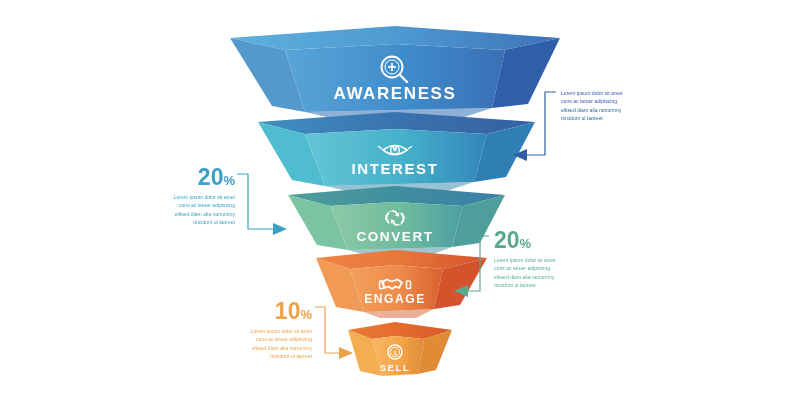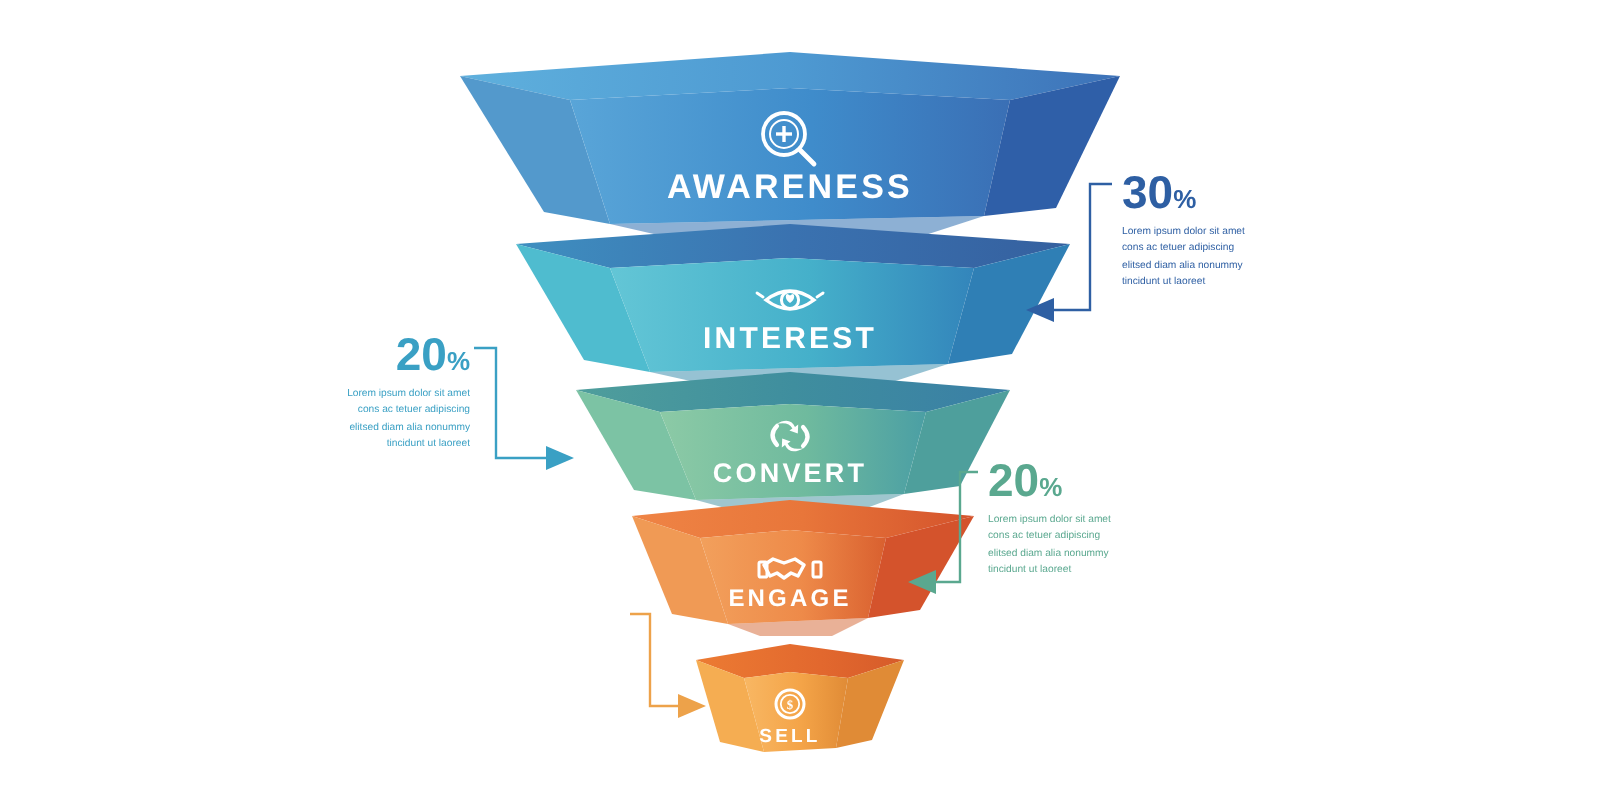--- a/index.html
+++ b/index.html
@@ -190,34 +190,37 @@
       <path d="M 489,236 L 480,236 L 480,291 L 466,291" fill="none" stroke="#5aa88f" stroke-width="1.2"></path>
       <polygon points="468,285 454,291 468,297" fill="#5aa88f"></polygon>
     </g>
     <g>
       <path d="M 315,307 L 325,307 L 325,353 L 341,353" fill="none" stroke="#eda24a" stroke-width="1.2"></path>
       <polygon points="339,347 353,353 339,359" fill="#eda24a"></polygon>
     </g>
   </svg>
 
   <div class="annot right" style="left:561px; top:85px; color:#2e5fa3;">
-    <div class="pct">
-      <span class="num">30</span><span class="sym">%</span>
-    </div>
     <div class="body">Lorem ipsum dolor sit amet cons ac tetuer adipiscing elitsed diam alia nonummy tincidunt ut laoreet</div>
   </div>
 
   <div class="annot left" style="left:163px; top:166px; width:72px; color:#3aa0c4;">
     <div class="pct">
       <span class="num">20</span><span class="sym">%</span>
     </div>
     <div class="body">Lorem ipsum dolor sit amet cons ac tetuer adipiscing elitsed diam alia nonummy tincidunt ut laoreet</div>
   </div>
 
   <div class="annot right" style="left:494px; top:229px; color:#5aa88f;">
     <div class="pct">
       <span class="num">20</span><span class="sym">%</span>
     </div>
     <div class="body">Lorem ipsum dolor sit amet cons ac tetuer adipiscing elitsed diam alia nonummy tincidunt ut laoreet</div>
   </div>
 
+  <div class="annot left" style="left:240px; top:300px; width:72px; color:#eda24a;">
+    <div class="pct">
+      <span class="num">10</span><span class="sym">%</span>
+    </div>
+    <div class="body">Lorem ipsum dolor sit amet cons ac tetuer adipiscing elitsed diam alia nonummy tincidunt ut laoreet</div>
+  </div>
 
 </div>
 
 </body></html>

